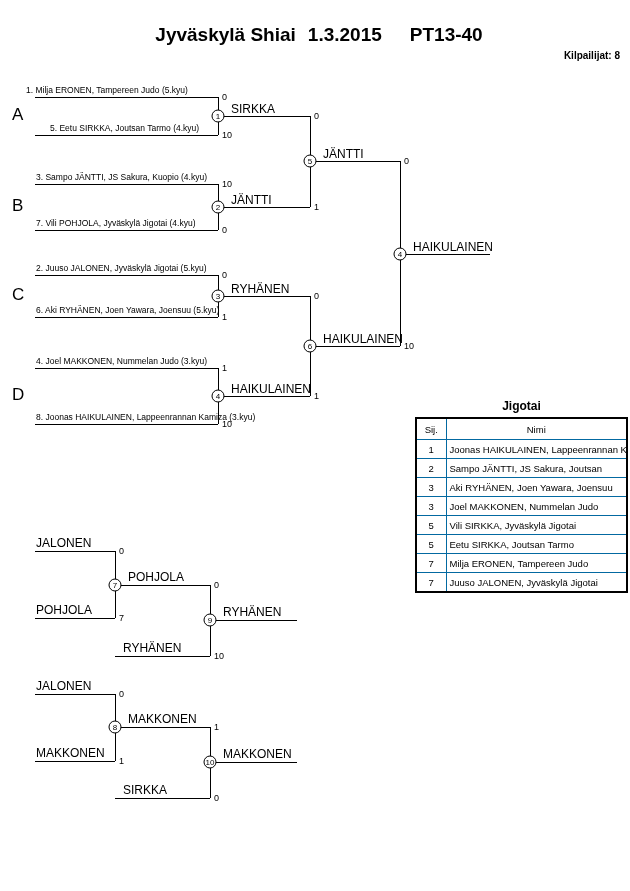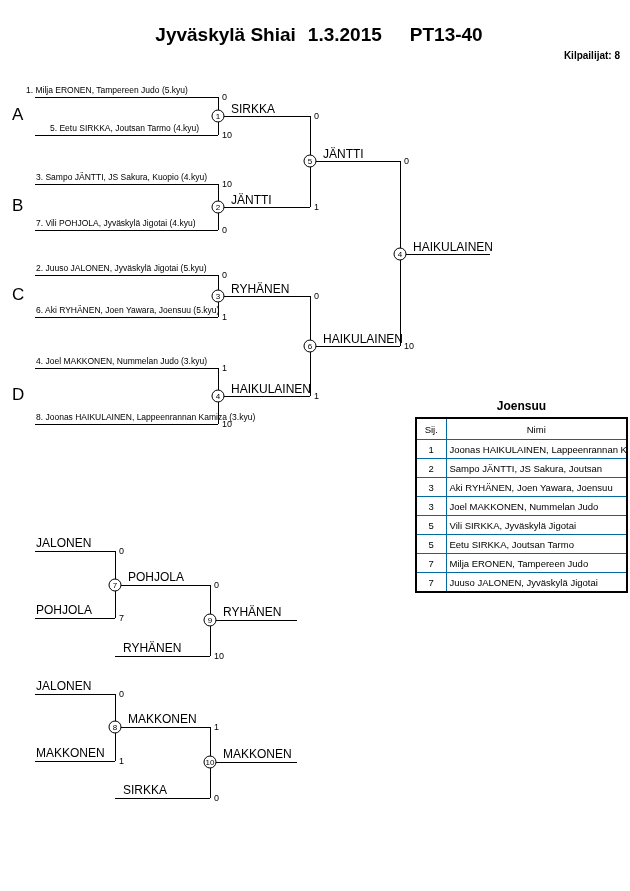--- a/index.html
+++ b/index.html
@@ -147,21 +147,21 @@
   <div class="wlabel" style="left:123px;top:785px">SIRKKA</div>
   <div class="hline" style="left:115px;top:798px;width:95px"></div>
   <div class="vline" style="left:210px;top:727px;height:71px"></div>
   <div class="score" style="left:214px;top:727px">1</div>
   <div class="score" style="left:214px;top:798px">0</div>
   <div class="hline" style="left:210px;top:762px;width:87px"></div>
   <div class="wlabel" style="left:223px;top:749px">MAKKONEN</div>
   <div class="circle" style="left:210px;top:762px">10</div>
 
   <div class="results">
-    <div class="results-title">Joensuu</div>
+    <div class="results-title">Jigotai</div>
     <table class="results-table">
       <colgroup>
           <col class="c-pos">
           <col>
         </colgroup>
       <thead>
         <tr>
           <th>Sij.</th>
           <th>Nimi</th>
         </tr>

